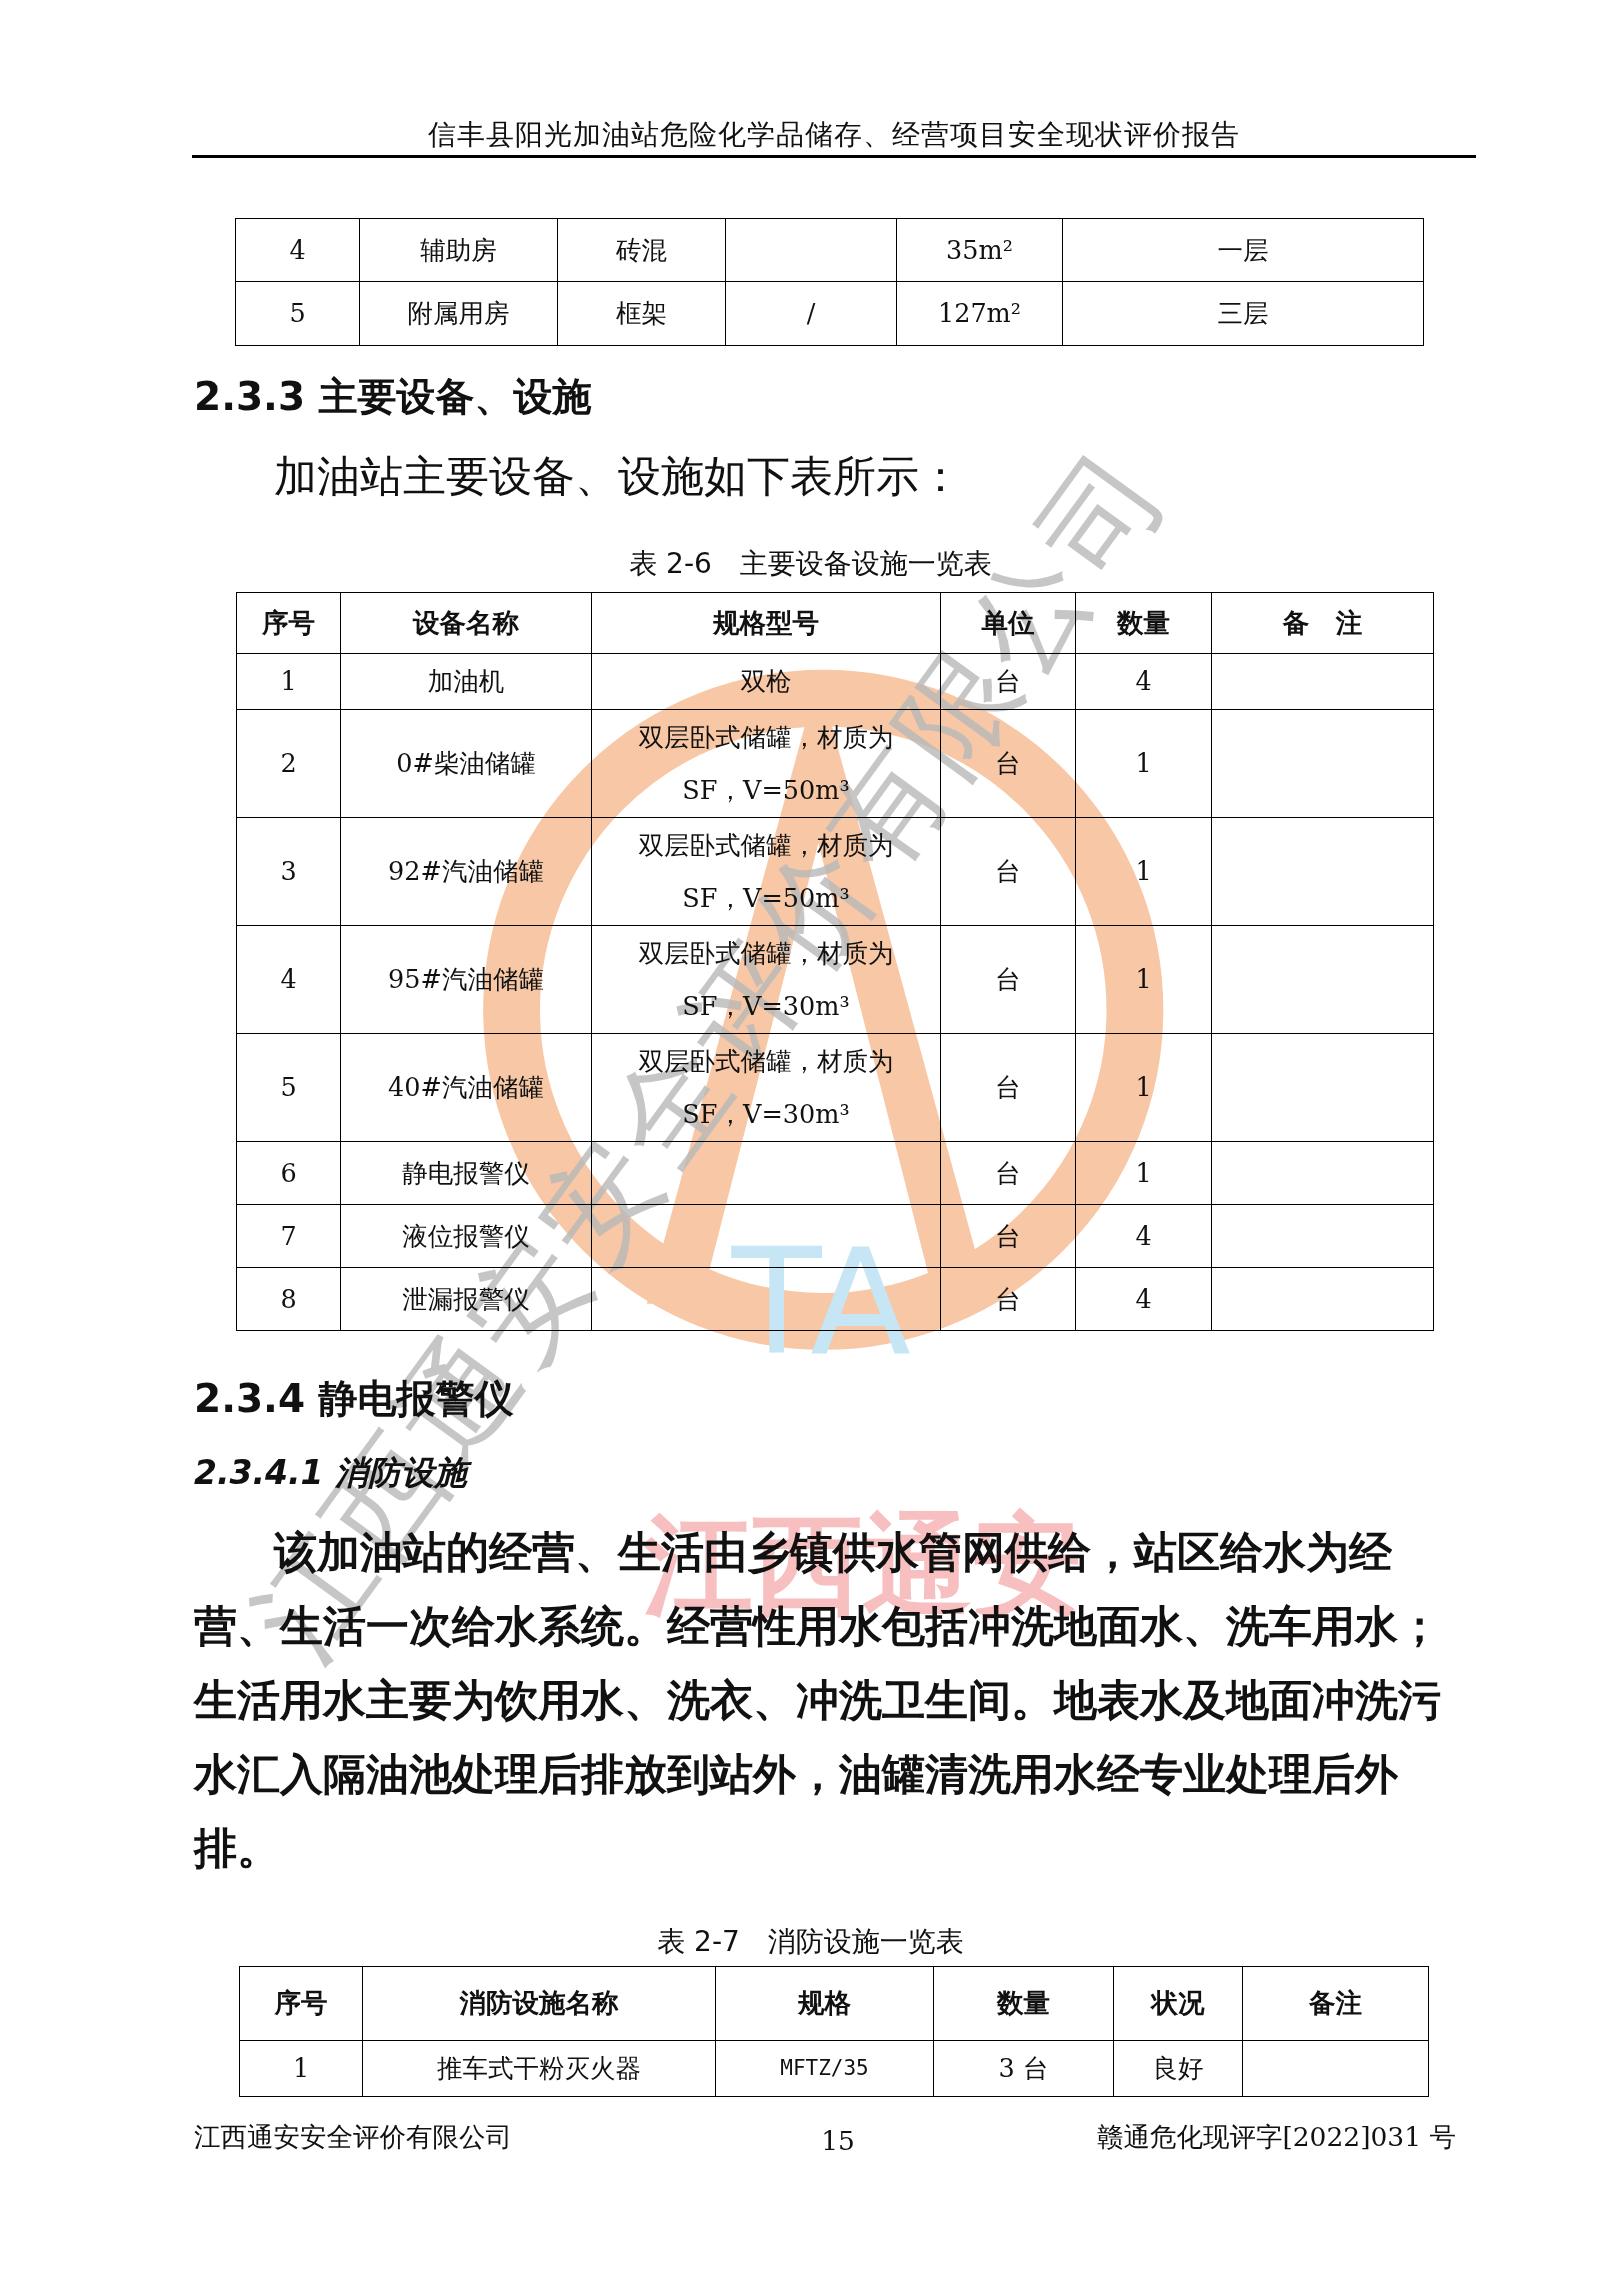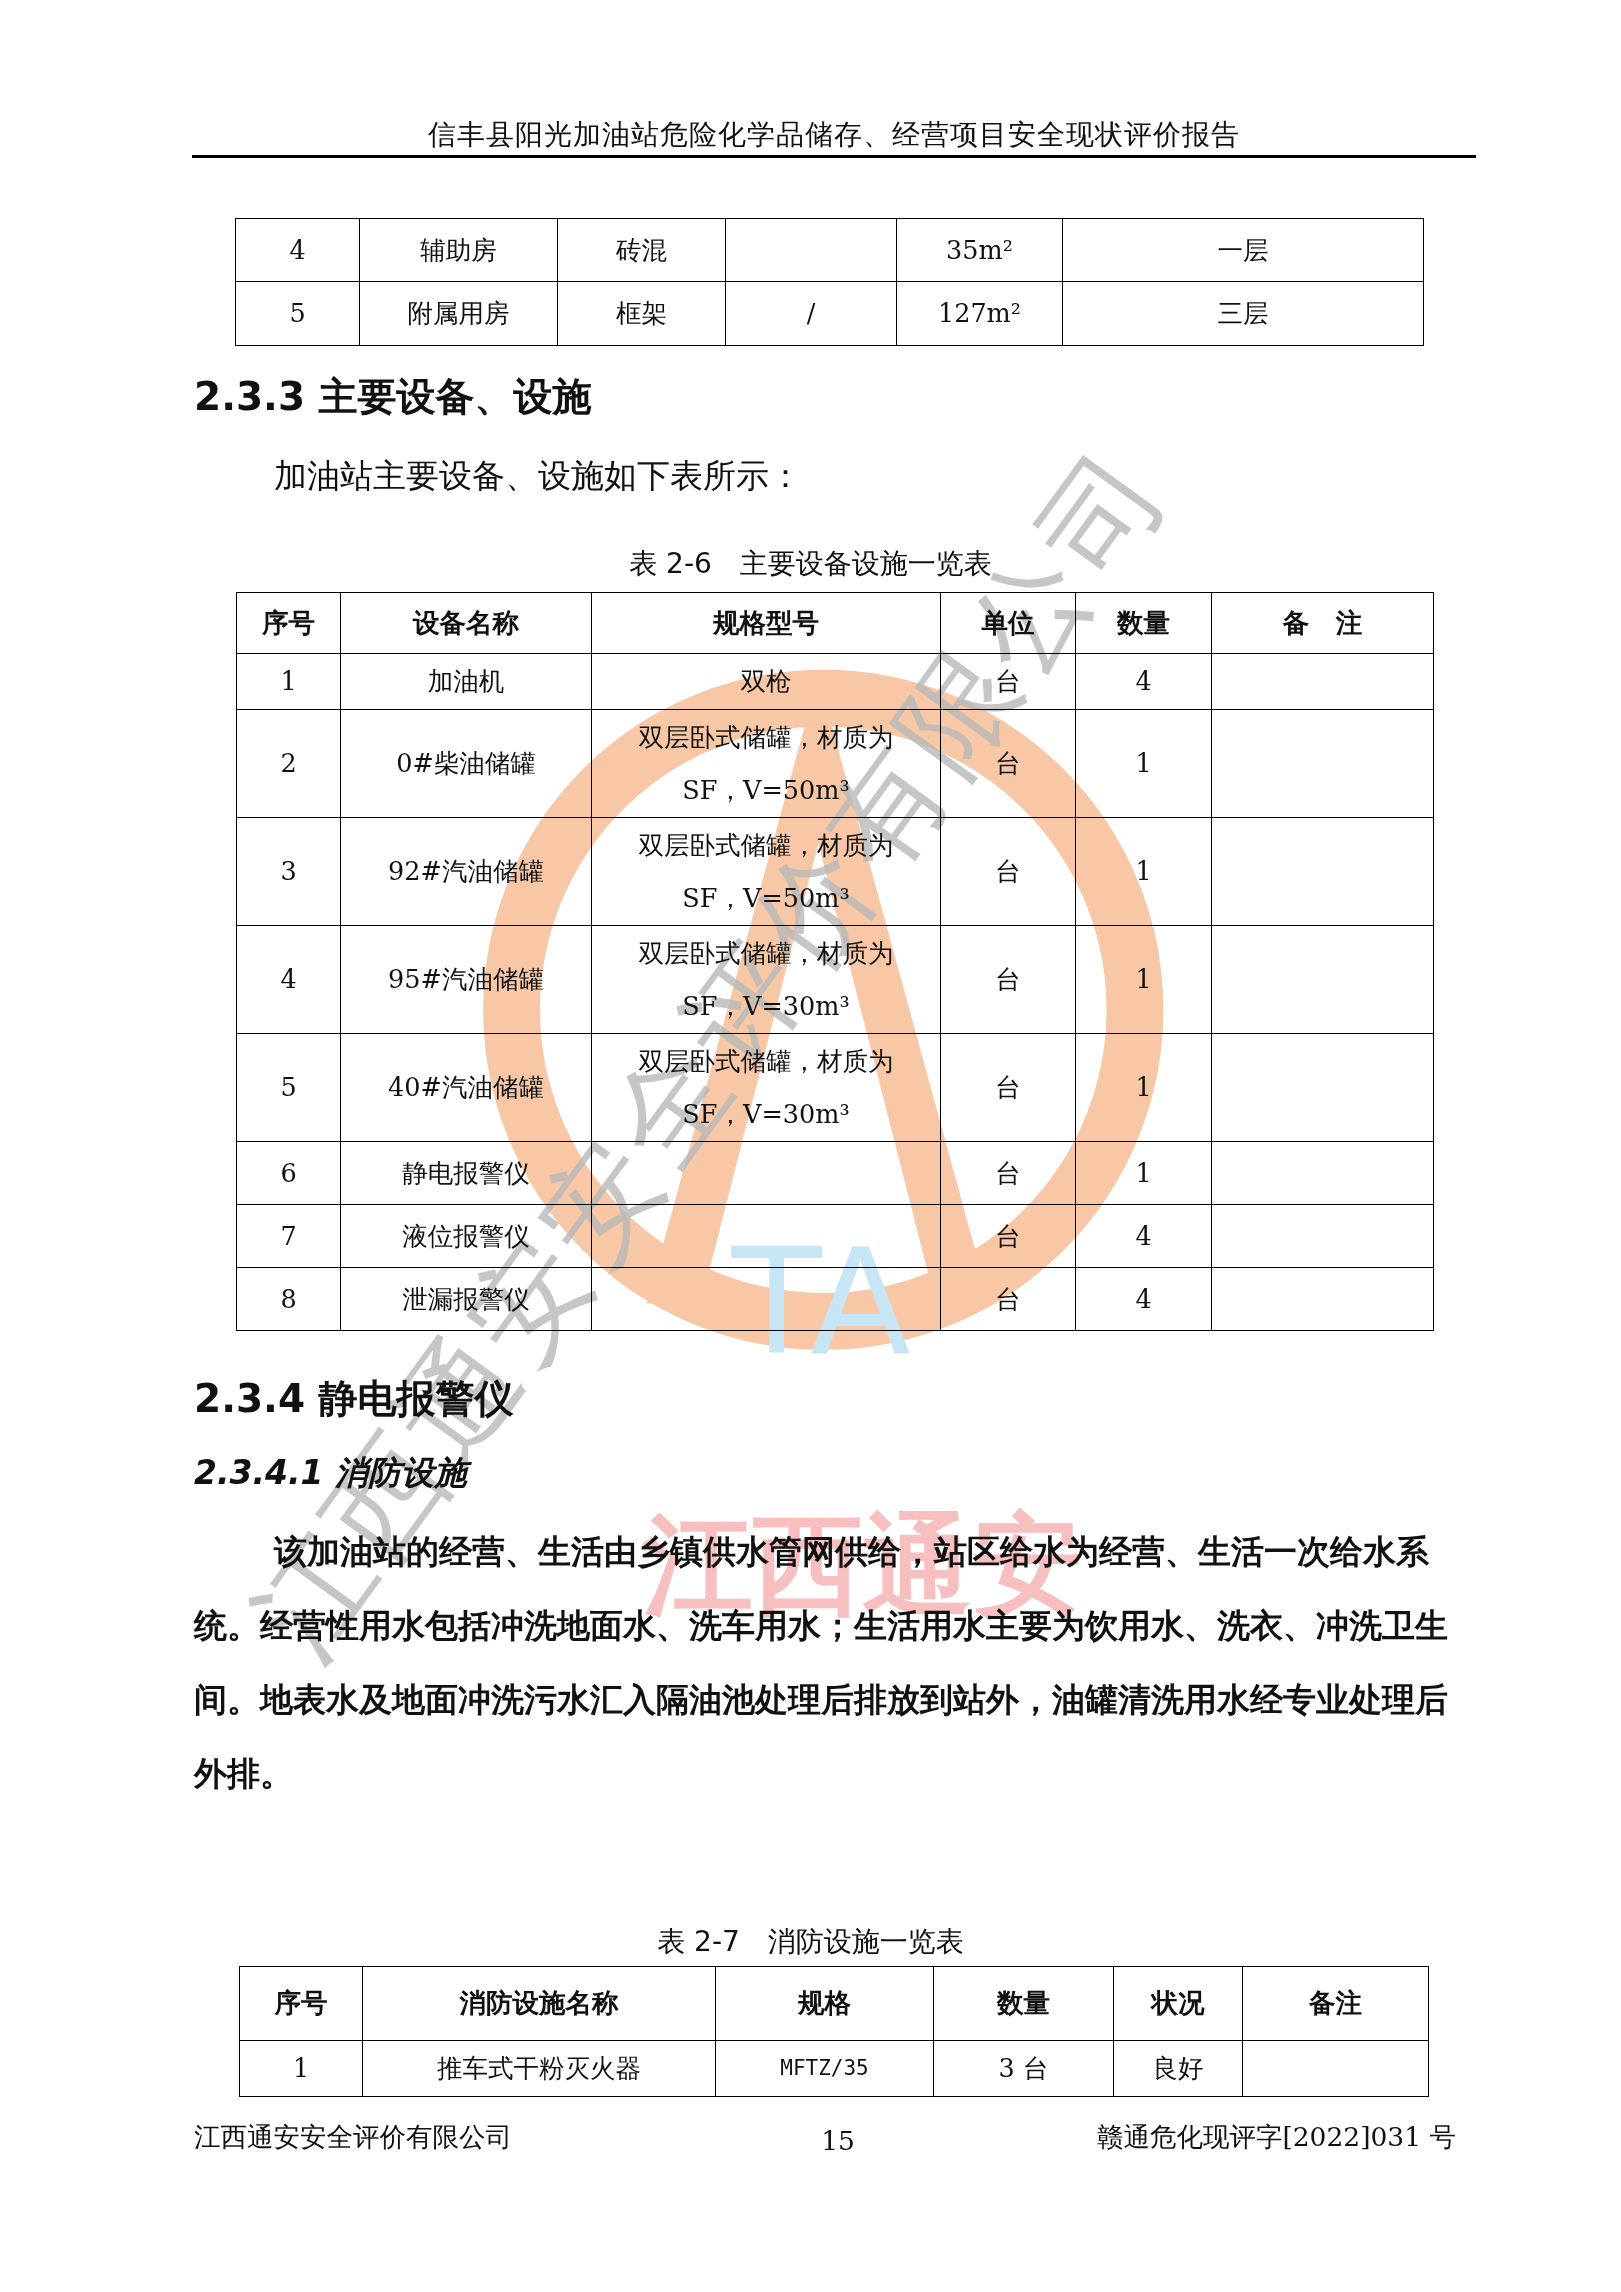--- a/index.html
+++ b/index.html
@@ -7,21 +7,21 @@
          font-family: "DejaVu Serif", "Liberation Serif", serif; color: #111; }
   .abs { position: absolute; }
   .page-header { left: 192px; width: 1284px; top: 116px; text-align: center; font-size: 28px; letter-spacing: 1px; }
   .header-rule { left: 192px; width: 1284px; top: 155px; height: 2.9px; background: #000; }
   table { border-collapse: collapse; position: absolute; table-layout: fixed; }
   td, th { border: 1.6px solid #000; text-align: center; vertical-align: middle; padding: 0;
            font-size: 25.5px; font-weight: normal; line-height: 1.45; }
   th { font-family: "DejaVu Sans", "Liberation Sans", sans-serif; font-weight: bold; font-size: 26.5px; }
   .h2 { font-family: "DejaVu Sans", "Liberation Sans", sans-serif; font-weight: bold; font-size: 39px; left: 194px; }
   .h3 { font-family: "DejaVu Sans", "Liberation Sans", sans-serif; font-weight: bold; font-size: 33px; left: 194px; font-style: italic; }
-  .para { left: 194px; width: 1274px; font-size: 33px; line-height: 74px; }
+  .para { left: 194px; width: 1274px; font-size: 43px; line-height: 74px; }
   .para p { margin: 0; }
   .indent { text-indent: 80px; }
   .caption { font-family: "DejaVu Sans", "Liberation Sans", sans-serif; font-weight: normal; font-size: 28px;
              left: 0; width: 1621px; text-align: center; }
   .footer { font-size: 26.5px; top: 2119px; }
   .wm { position: absolute; pointer-events: none; }
   .content { position: relative; z-index: 2; }
 </style>
 </head>
 <body>

